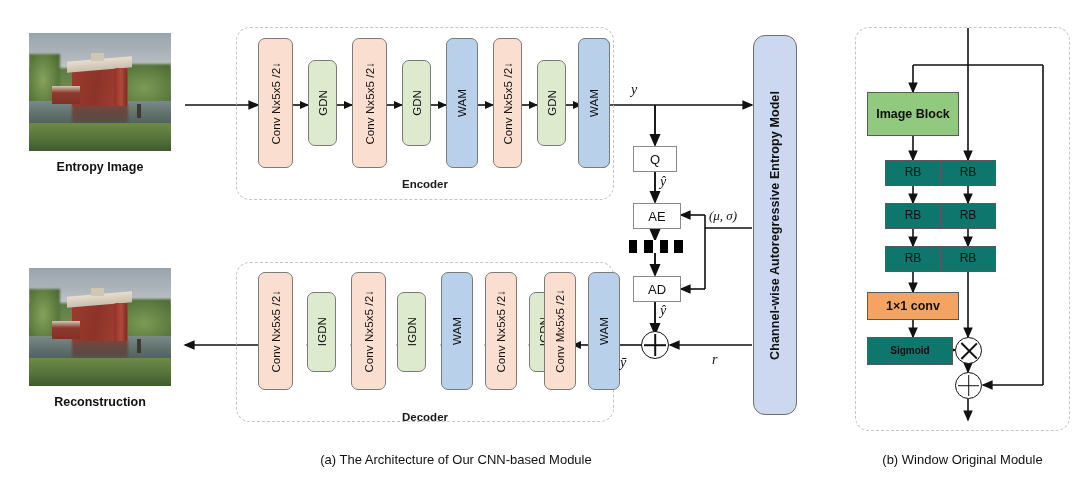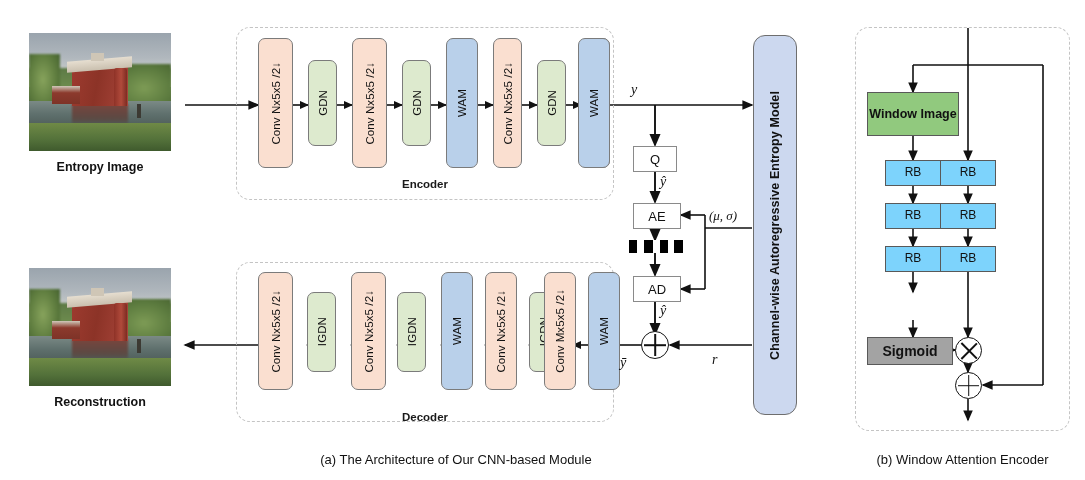--- a/index.html
+++ b/index.html
@@ -150,23 +150,23 @@
     border: 1.3px solid #595959;
     display: flex;
     align-items: center;
     justify-content: center;
     font-size: 12px;
     color: #111;
     text-align: center;
     line-height: 1.15;
   }
   .winblock { background: #91c97e; font-weight: bold; font-size: 12.5px; }
-  .rb       { background: #7dd3fc; font-size: 12px; }
+  .rb       { background: #0f766e; font-size: 12px; }
   .conv11   { background: #f4a460; font-weight: bold; font-size: 12.5px; }
-  .sigmoid  { background: #a3a3a3; font-weight: bold; font-size: 14px; }
+  .sigmoid  { background: #0f766e; font-weight: bold; font-size: 10px; }
 
   
   .mlabel {
     position: absolute;
     font-family: "Liberation Serif", serif;
     font-style: italic;
     font-size: 14px;
     color: #111;
     white-space: nowrap;
   }
@@ -413,46 +413,49 @@
   <div class="mlabel" style="left:712px; top:352px;">r</div>
   <div class="mlabel" style="left:709px; top:208px; font-size:13px;">(μ, σ)</div>
 
   <div class="vblock entropy" style="left:753px; top:35px; width:44px; height:380px;">
     <span>Channel-wise Autoregressive Entropy Model</span>
     </div>
 
   <div class="group-box" style="left:855px; top:27px; width:215px; height:404px;"></div>
 
   <div class="hblock winblock" style="left:867px; top:92px; width:92px; height:44px;">
-    <span>Window Image</span>
+    <span>Image Block</span>
     </div>
 
   <div class="hblock rb" style="left:885px; top:160px; width:56px; height:26px;">
     <span>RB</span>
     </div>
   <div class="hblock rb" style="left:885px; top:203px; width:56px; height:26px;">
     <span>RB</span>
     </div>
   <div class="hblock rb" style="left:885px; top:246px; width:56px; height:26px;">
     <span>RB</span>
     </div>
 
+  <div class="hblock conv11" style="left:867px; top:292px; width:92px; height:28px;">
+    <span>1×1 conv</span>
+    </div>
   <div class="hblock sigmoid" style="left:867px; top:337px; width:86px; height:28px;">
     <span>Sigmoid</span>
     </div>
 
   <div class="hblock rb" style="left:940px; top:160px; width:56px; height:26px;">
     <span>RB</span>
     </div>
   <div class="hblock rb" style="left:940px; top:203px; width:56px; height:26px;">
     <span>RB</span>
     </div>
   <div class="hblock rb" style="left:940px; top:246px; width:56px; height:26px;">
     <span>RB</span>
     </div>
 
   <div class="op op-times" style="left:955px; top:337px; width:27px; height:27px;"></div>
   <div class="op op-plus" style="left:955px; top:372px; width:27px; height:27px;"></div>
 
   <div class="fig-caption" style="left:236px; top:452px; width:440px;">(a) The Architecture of Our CNN-based Module</div>
-  <div class="fig-caption" style="left:845px; top:452px; width:235px;">(b) Window Attention Encoder</div>
+  <div class="fig-caption" style="left:845px; top:452px; width:235px;">(b) Window Original Module</div>
 
 </div>
 
 </body></html>

